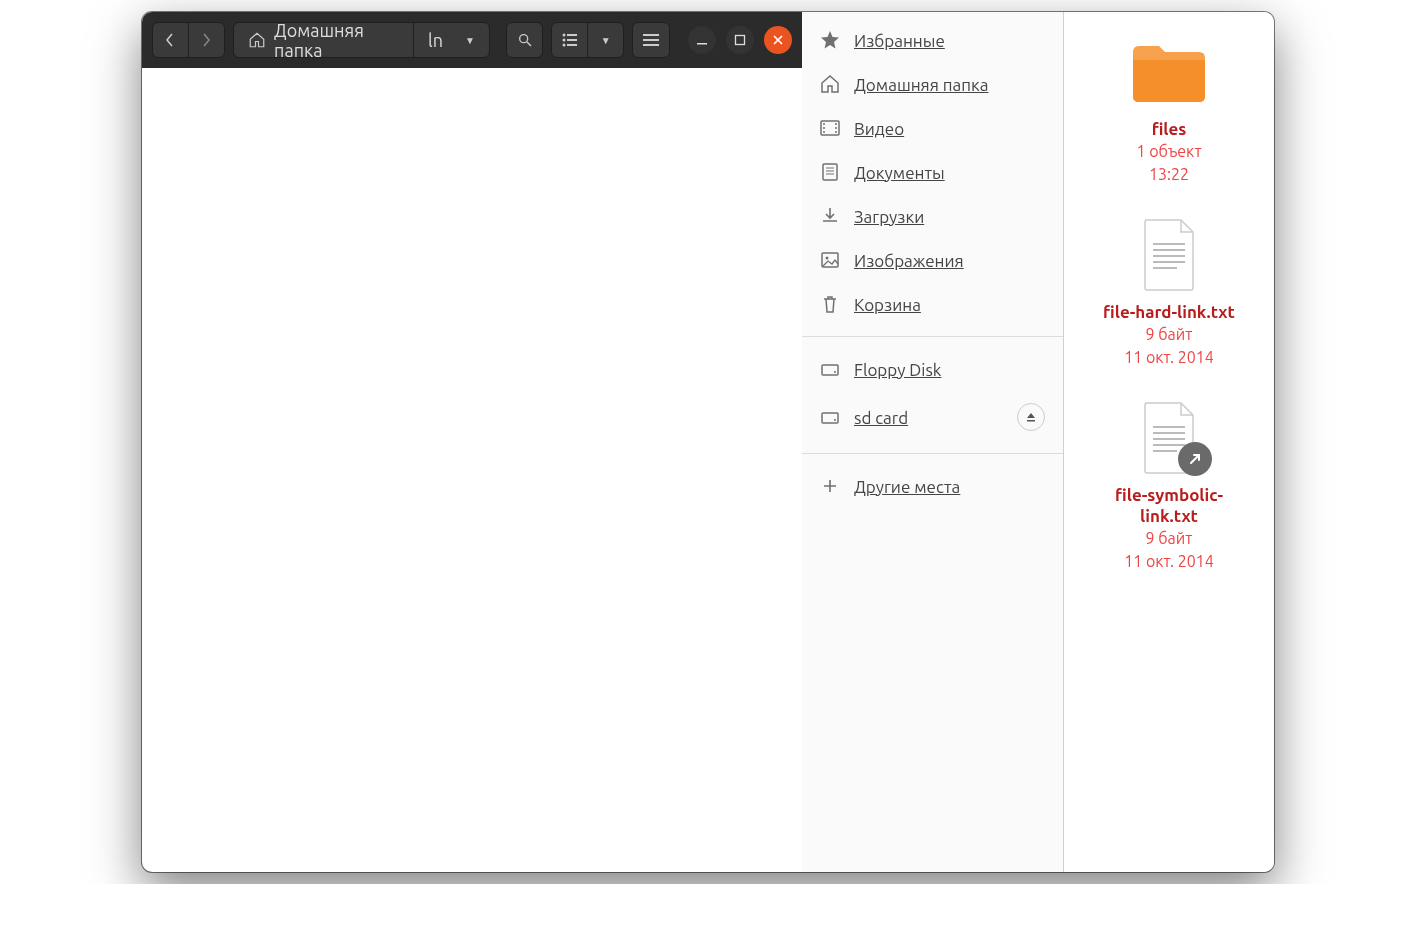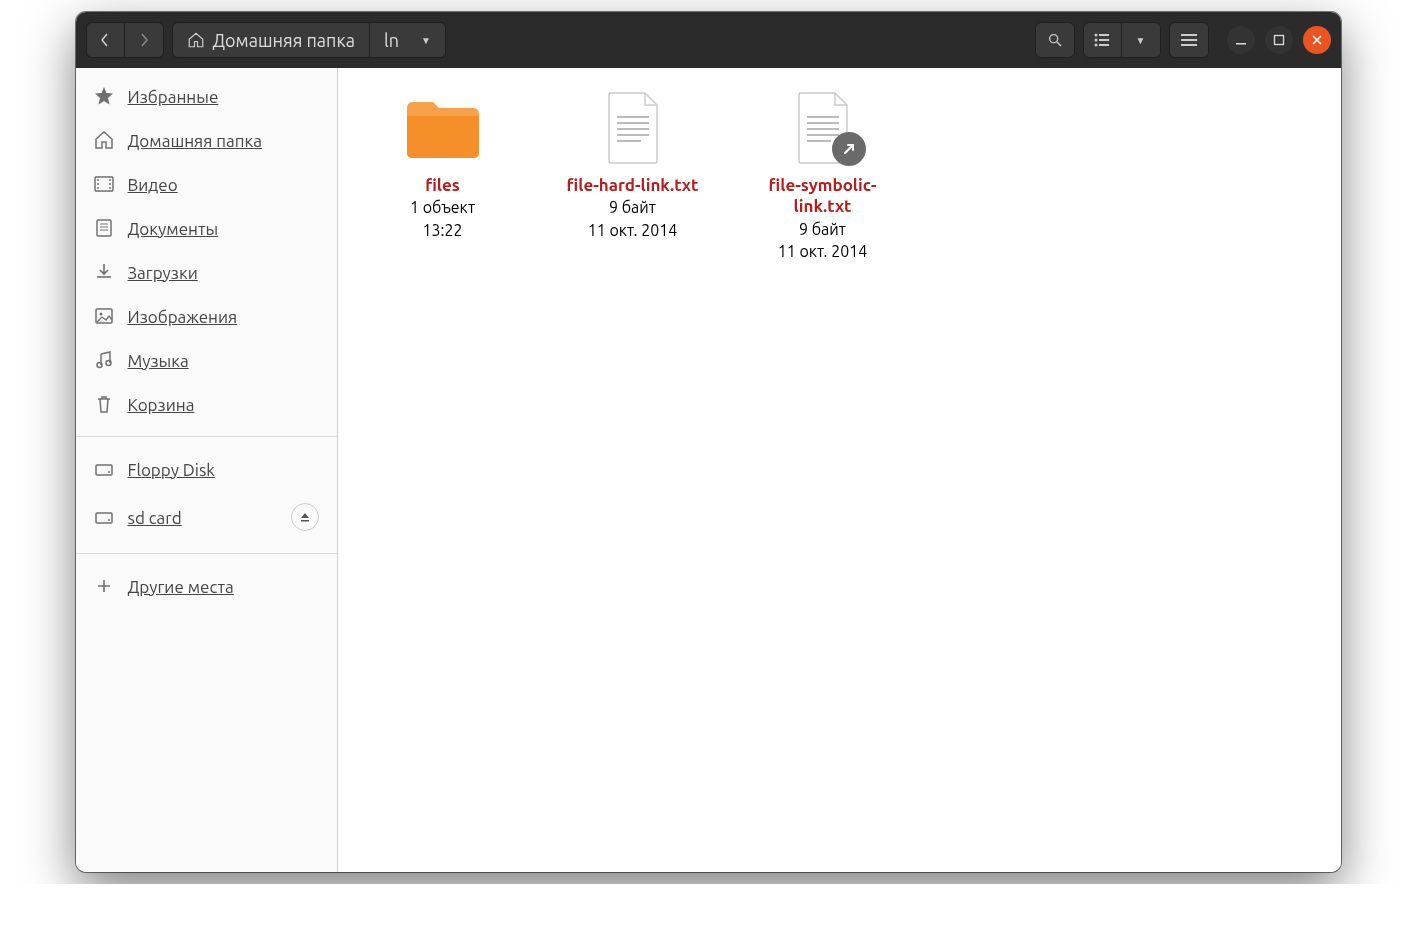--- a/index.html
+++ b/index.html
@@ -5,27 +5,27 @@
   * { box-sizing: border-box; margin: 0; padding: 0; }
   body {
     font-family: "Ubuntu", "Cantarell", sans-serif;
     background: #fff;
     display: flex;
     align-items: flex-start;
     justify-content: center;
     padding: 12px;
   }
   .window {
-    width: 1265px;
+    width: 1132px;
     height: 860px;
     border-radius: 10px;
     overflow: hidden;
     box-shadow: 0 18px 50px rgba(0,0,0,0.5), 0 0 0 1px rgba(0,0,0,0.5);
     display: flex;
-    flex-direction: column;
+    flex-direction: row;
     background: #fff;
   }
   
   .headerbar {
     background: #2b2b2b;
     height: 56px;
     display: flex;
     align-items: center;
     padding: 0 10px;
     gap: 8px;
@@ -149,21 +149,21 @@
   .folder-svg { width: 80px; height: 72px; }
   .doc-svg { width: 60px; height: 74px; }
   .symlink-badge {
     position: absolute;
     right: 2px; bottom: 2px;
     width: 34px; height: 34px; border-radius: 50%;
     background: #6a6a6a;
     display: flex; align-items: center; justify-content: center;
   }
   .file-name { line-height: 1.25; color: #b91c1c; word-break: break-word; font-weight: bold; }
-  .file-meta { color: #000000; font-size: 16px; line-height: 1.3; margin-top: 2px; }
+  .file-meta { color: #ef4444; font-size: 16px; line-height: 1.3; margin-top: 2px; }
   svg { display: block; }
 </style>
 </head>
 <body>
 
 <div class="window">
 
   <div class="headerbar">
     <div class="hb-group">
       <div class="hb-btn">
@@ -293,28 +293,20 @@
             </span>
             <span>Загрузки</span>
           </div>
           <div class="sb-item">
             <span class="sb-icon">
               <svg width="20" height="20" viewBox="0 0 20 20">
                 <use href="#ic-picture"></use>
               </svg>
             </span>
             <span>Изображения</span>
-          </div>
-          <div class="sb-item">
-            <span class="sb-icon">
-              <svg width="20" height="20" viewBox="0 0 20 20">
-                <use href="#ic-music"></use>
-              </svg>
-            </span>
-            <span>Музыка</span>
           </div>
           <div class="sb-item">
             <span class="sb-icon">
               <svg width="20" height="20" viewBox="0 0 20 20">
                 <use href="#ic-trash"></use>
               </svg>
             </span>
             <span>Корзина</span>
           </div>
         </div>

